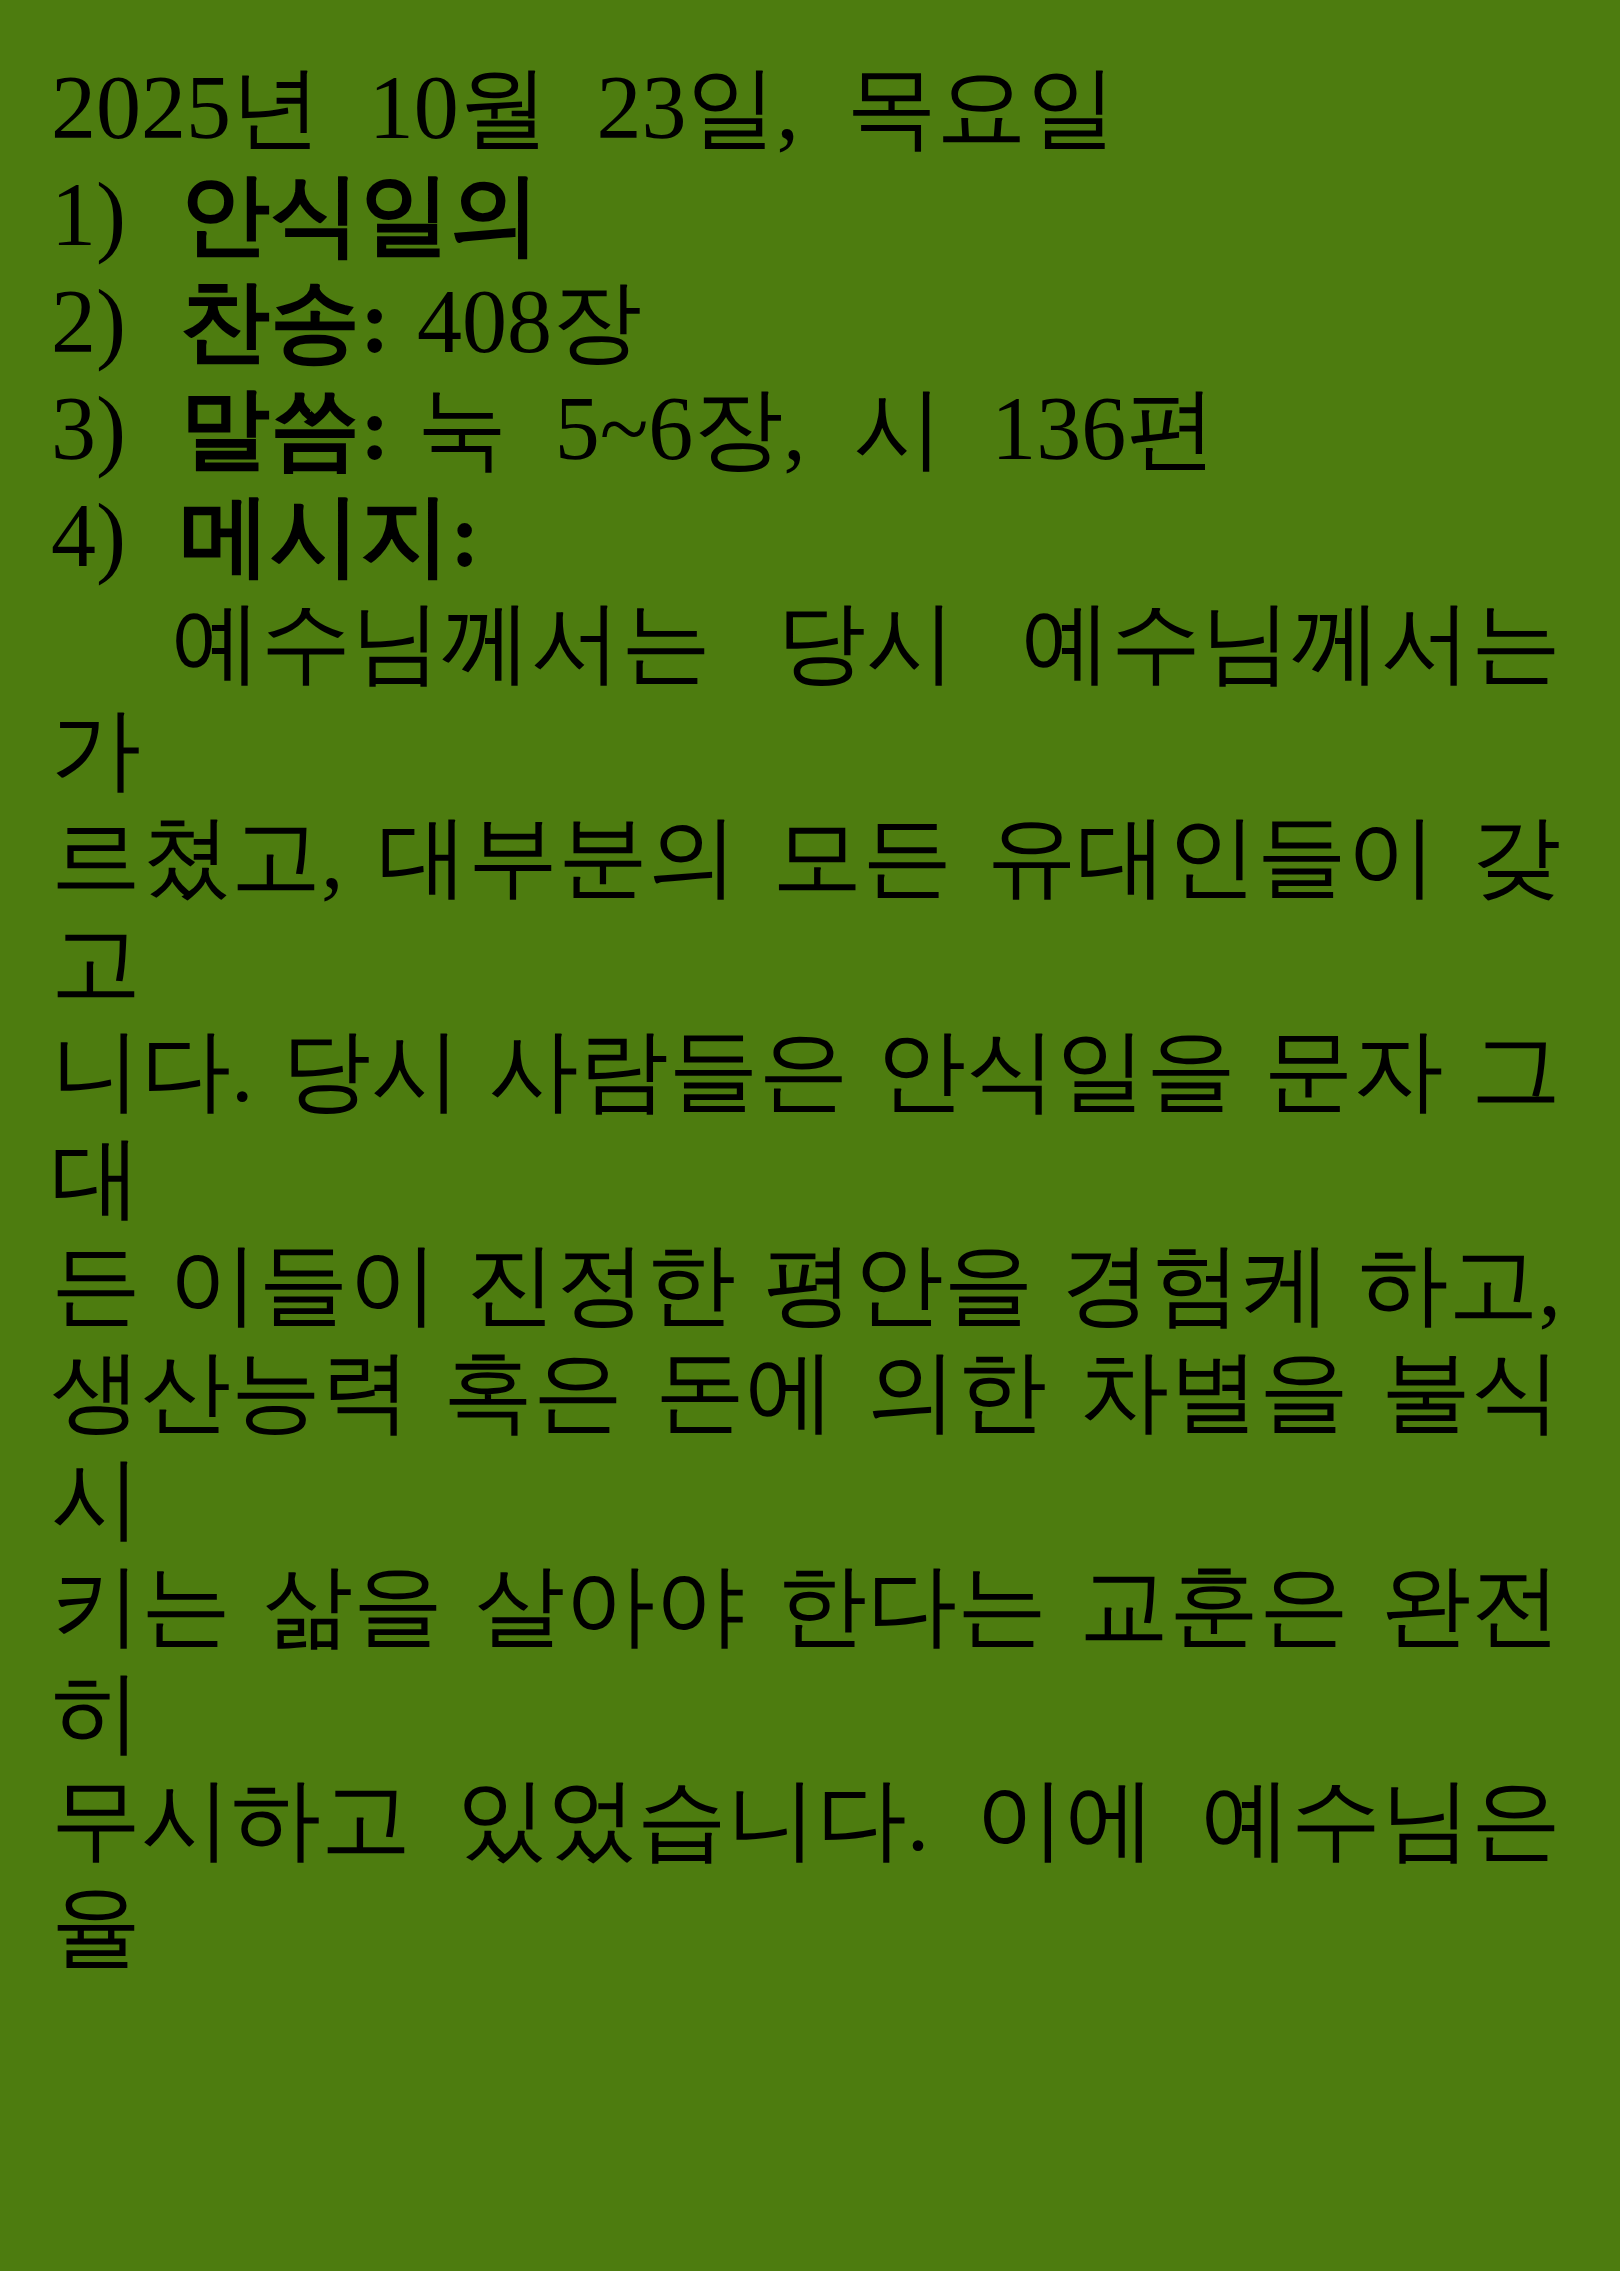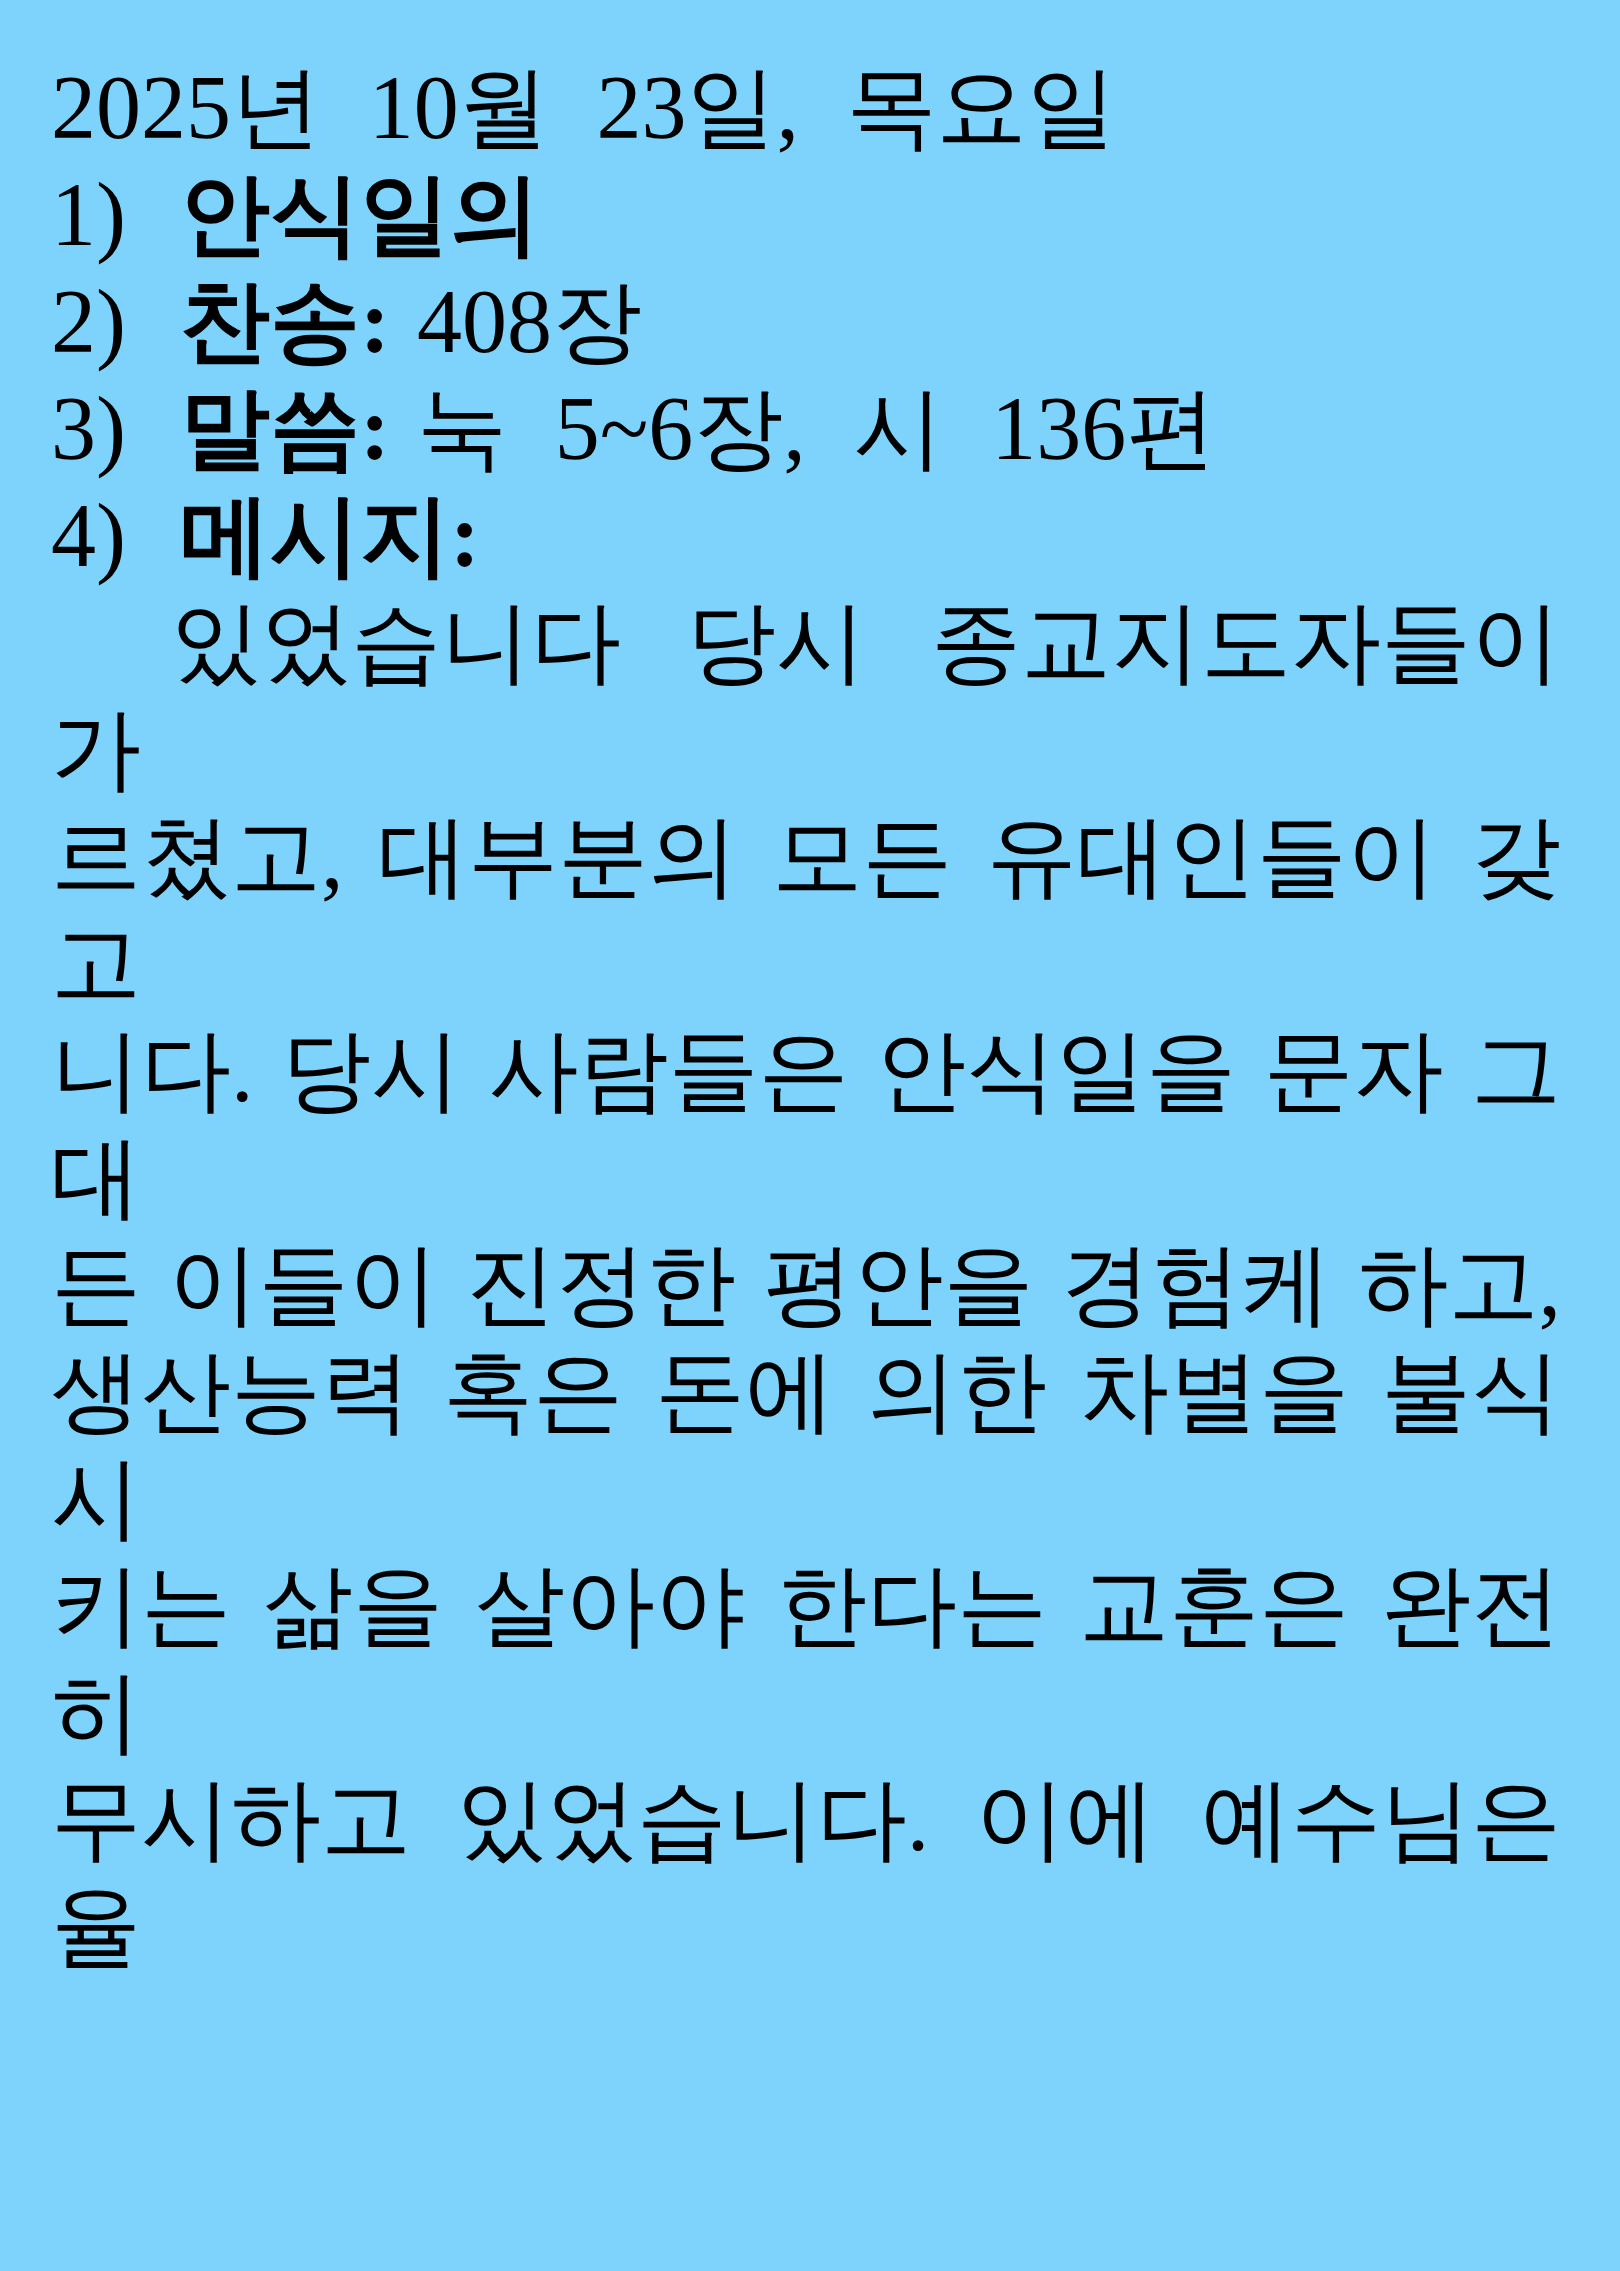--- a/index.html
+++ b/index.html
@@ -5,21 +5,21 @@
   html, body {
     margin: 0;
     padding: 0;
     background: #ffffff;
   }
   .page {
     position: relative;
     width: 1620px;
     height: 2272px;
     box-sizing: border-box;
-    background: #7dd3fc;
+    background: #4d7c0f;
     color: #000000;
     font-family: "Liberation Serif", "DejaVu Serif", serif;
     font-size: 90px;
     padding: 54px 59px 0 51px;
     overflow: hidden;
   }
   .line {
     line-height: 107px;
     white-space: nowrap;
     word-spacing: 0.28em;
@@ -66,21 +66,21 @@
 
   <div class="line item">
     <span class="num">3)</span><span class="label">말씀:</span><span class="value">눅 5~6장, 시 136편</span>
   </div>
 
   <div class="line item">
     <span class="num">4)</span><span class="label">메시지:</span><span class="value"></span>
   </div>
 
   <div class="para">
-    <div class="msg-line first">있었습니다 당시 종교지도자들이 가</div>
+    <div class="msg-line first">예수님께서는 당시 예수님께서는 가</div>
     <div class="msg-line">르쳤고, 대부분의 모든 유대인들이 갖고</div>
     <div class="msg-line">니다. 당시 사람들은 안식일을 문자 그대</div>
     <div class="msg-line">든 이들이 진정한 평안을 경험케 하고,</div>
     <div class="msg-line">생산능력 혹은 돈에 의한 차별을 불식시</div>
     <div class="msg-line">키는 삶을 살아야 한다는 교훈은 완전히</div>
     <div class="msg-line">무시하고 있었습니다. 이에 예수님은 율</div>
 
   </div>
 
 </div>

